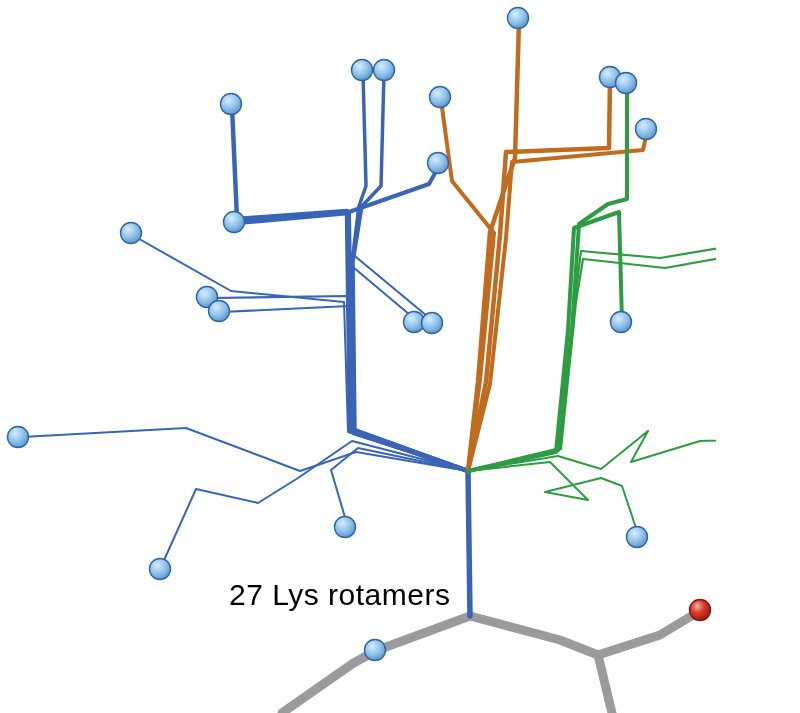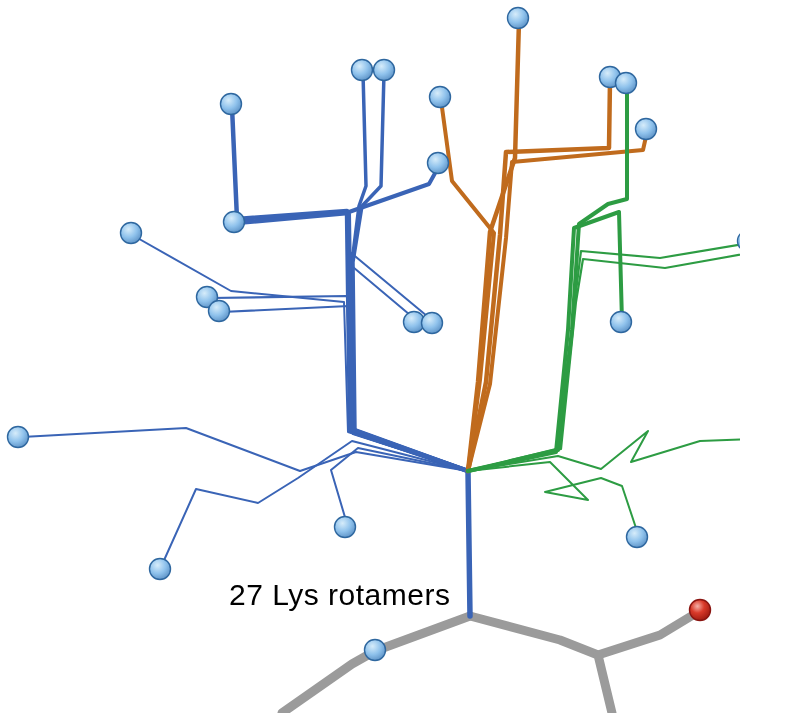--- a/index.html
+++ b/index.html
@@ -7,21 +7,20 @@
     padding: 0;
     background: #ffffff;
     font-family: "Liberation Sans", sans-serif;
   }
   .viewer {
     position: relative;
     width: 716px;
     height: 713px;
     background: #ffffff;
     overflow: hidden;
-    padding-left: 24px;
   }
   .viewer svg {
     position: absolute;
     left: 0;
     top: 0;
     width: 800px;
     height: 713px;
     display: block;
   }
   .rotamer-label {

